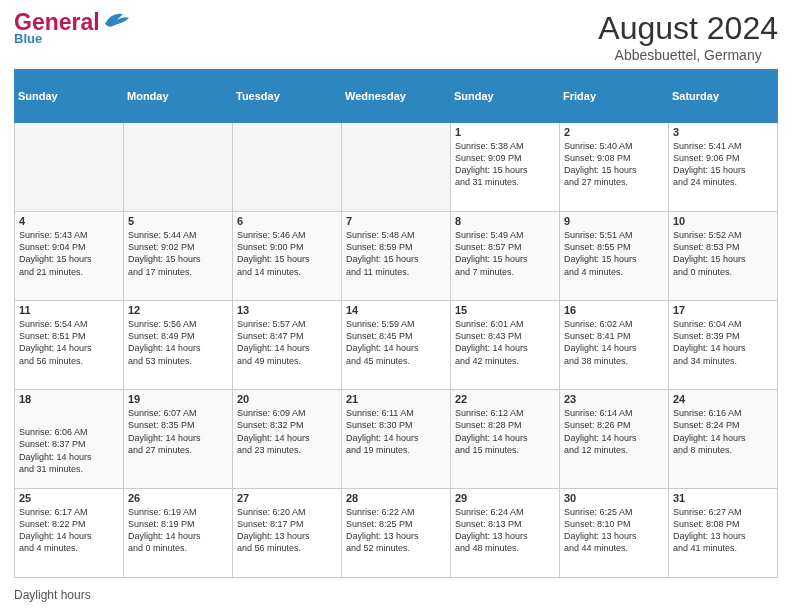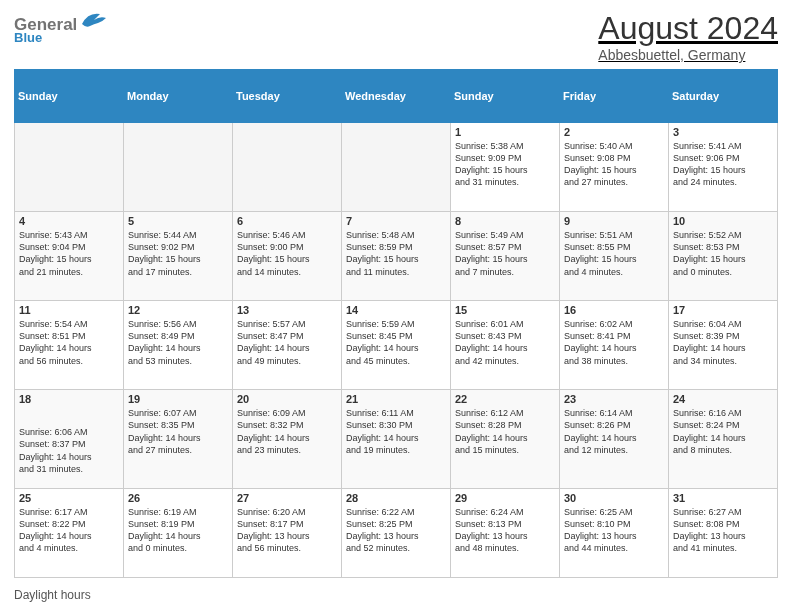--- a/index.html
+++ b/index.html
@@ -22,22 +22,21 @@
       justify-content: space-between;
       align-items: flex-start;
       margin-bottom: 6px;
     }
     .logo {
       display: flex;
       flex-direction: column;
       align-items: flex-start;
     }
     .title-block {
-      text-align: left;
-      text-decoration: underline;
+      text-align: center;
     }
     .title-block .month-year {
       font-size: 32px;
       color: #333;
       font-weight: 300;
     }
     .title-block .location {
       font-size: 14px;
       color: #555;
     }
@@ -95,21 +94,21 @@
       padding-top: 2px;
     }
   </style>
 </head>
 <body>
 
 <div class="page">
   <div class="header">
     <div class="logo">
       <div style="display:flex;align-items:center;">
-        <div style="font-size:17px;font-weight:bold;color:#737373;line-height:1.0;">
+        <div style="font-size:23px;font-weight:bold;color:#be185d;line-height:1.0;">
           General<span style="display:inline-block;margin-left:3px;">
             <svg width="28" height="20" viewBox="0 0 28 20">
               <path d="M2,14 Q8,2 20,4 Q16,8 14,10 Q20,6 26,8 Q22,12 18,13 Q14,14 10,16 Q6,18 2,14Z" fill="#2e86c1"></path>
             </svg>
           </span>
         </div>
       </div>
       <div style="font-size:13px;font-weight:bold;color:#2e86c1;line-height:1.0;margin-top:-2px;">Blue</div>
     </div>
     <div class="title-block">

